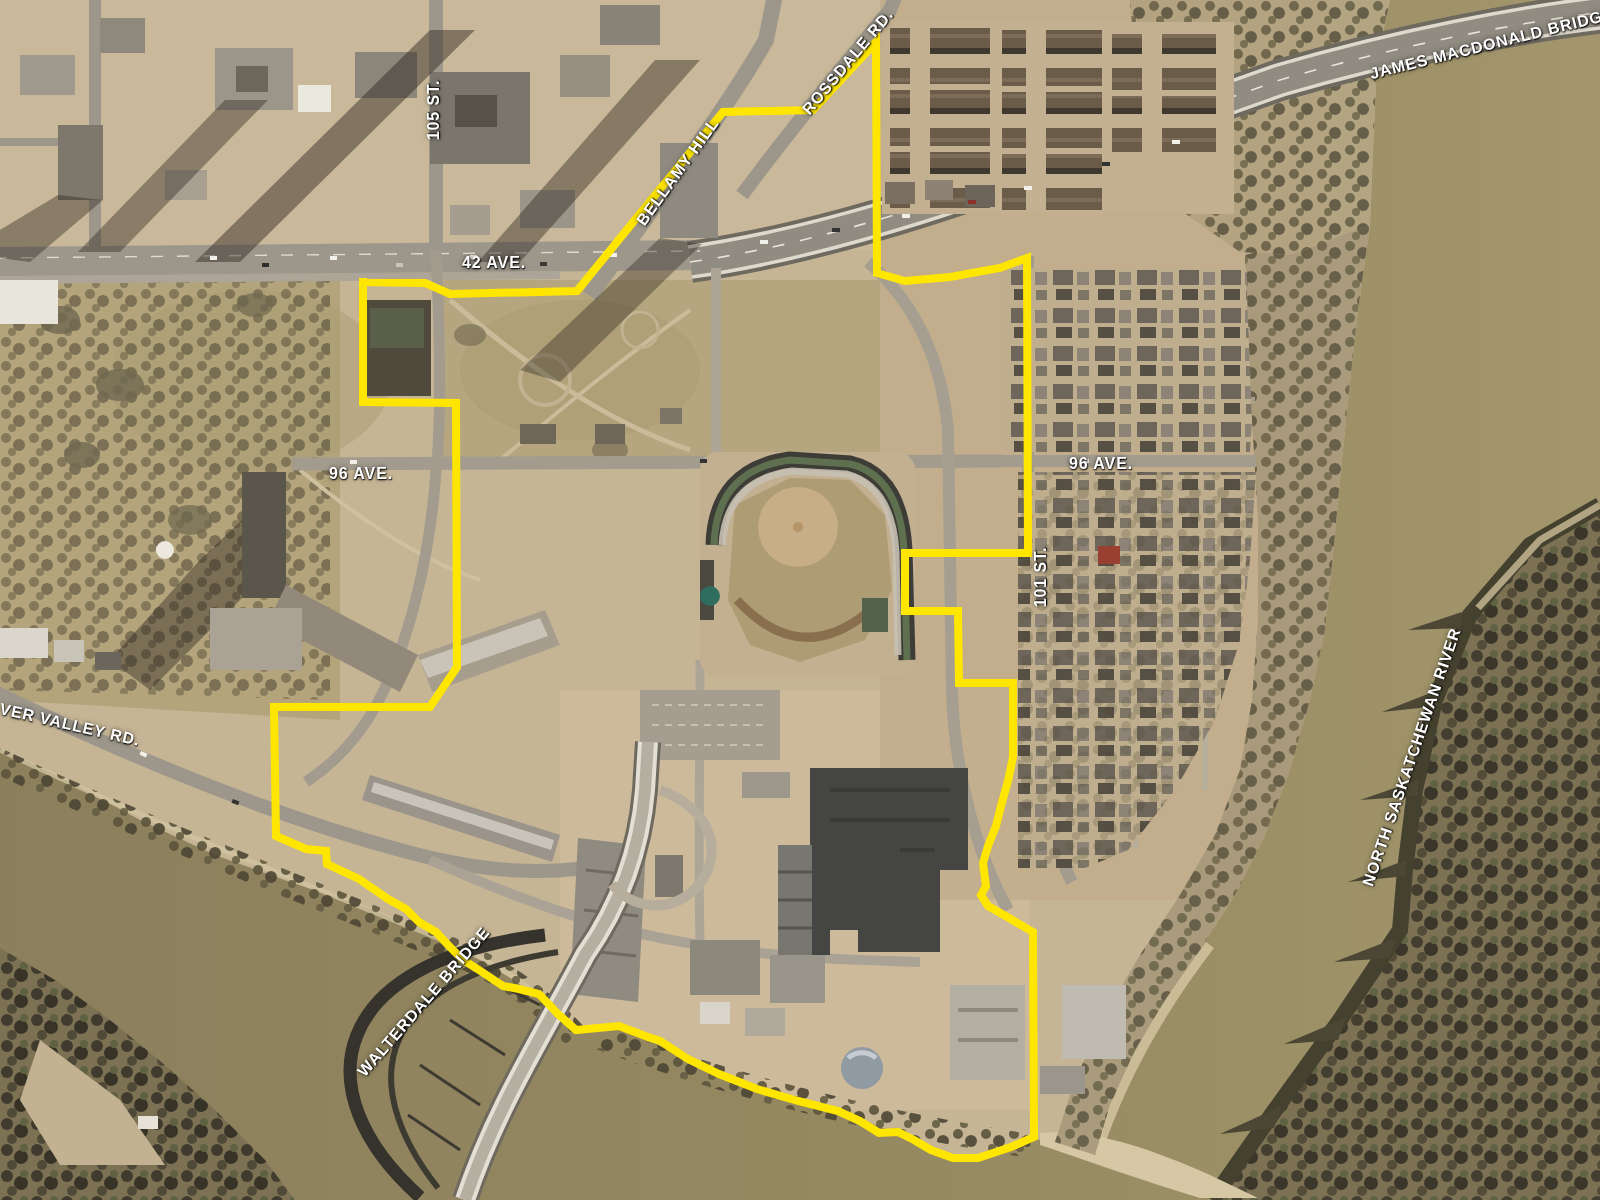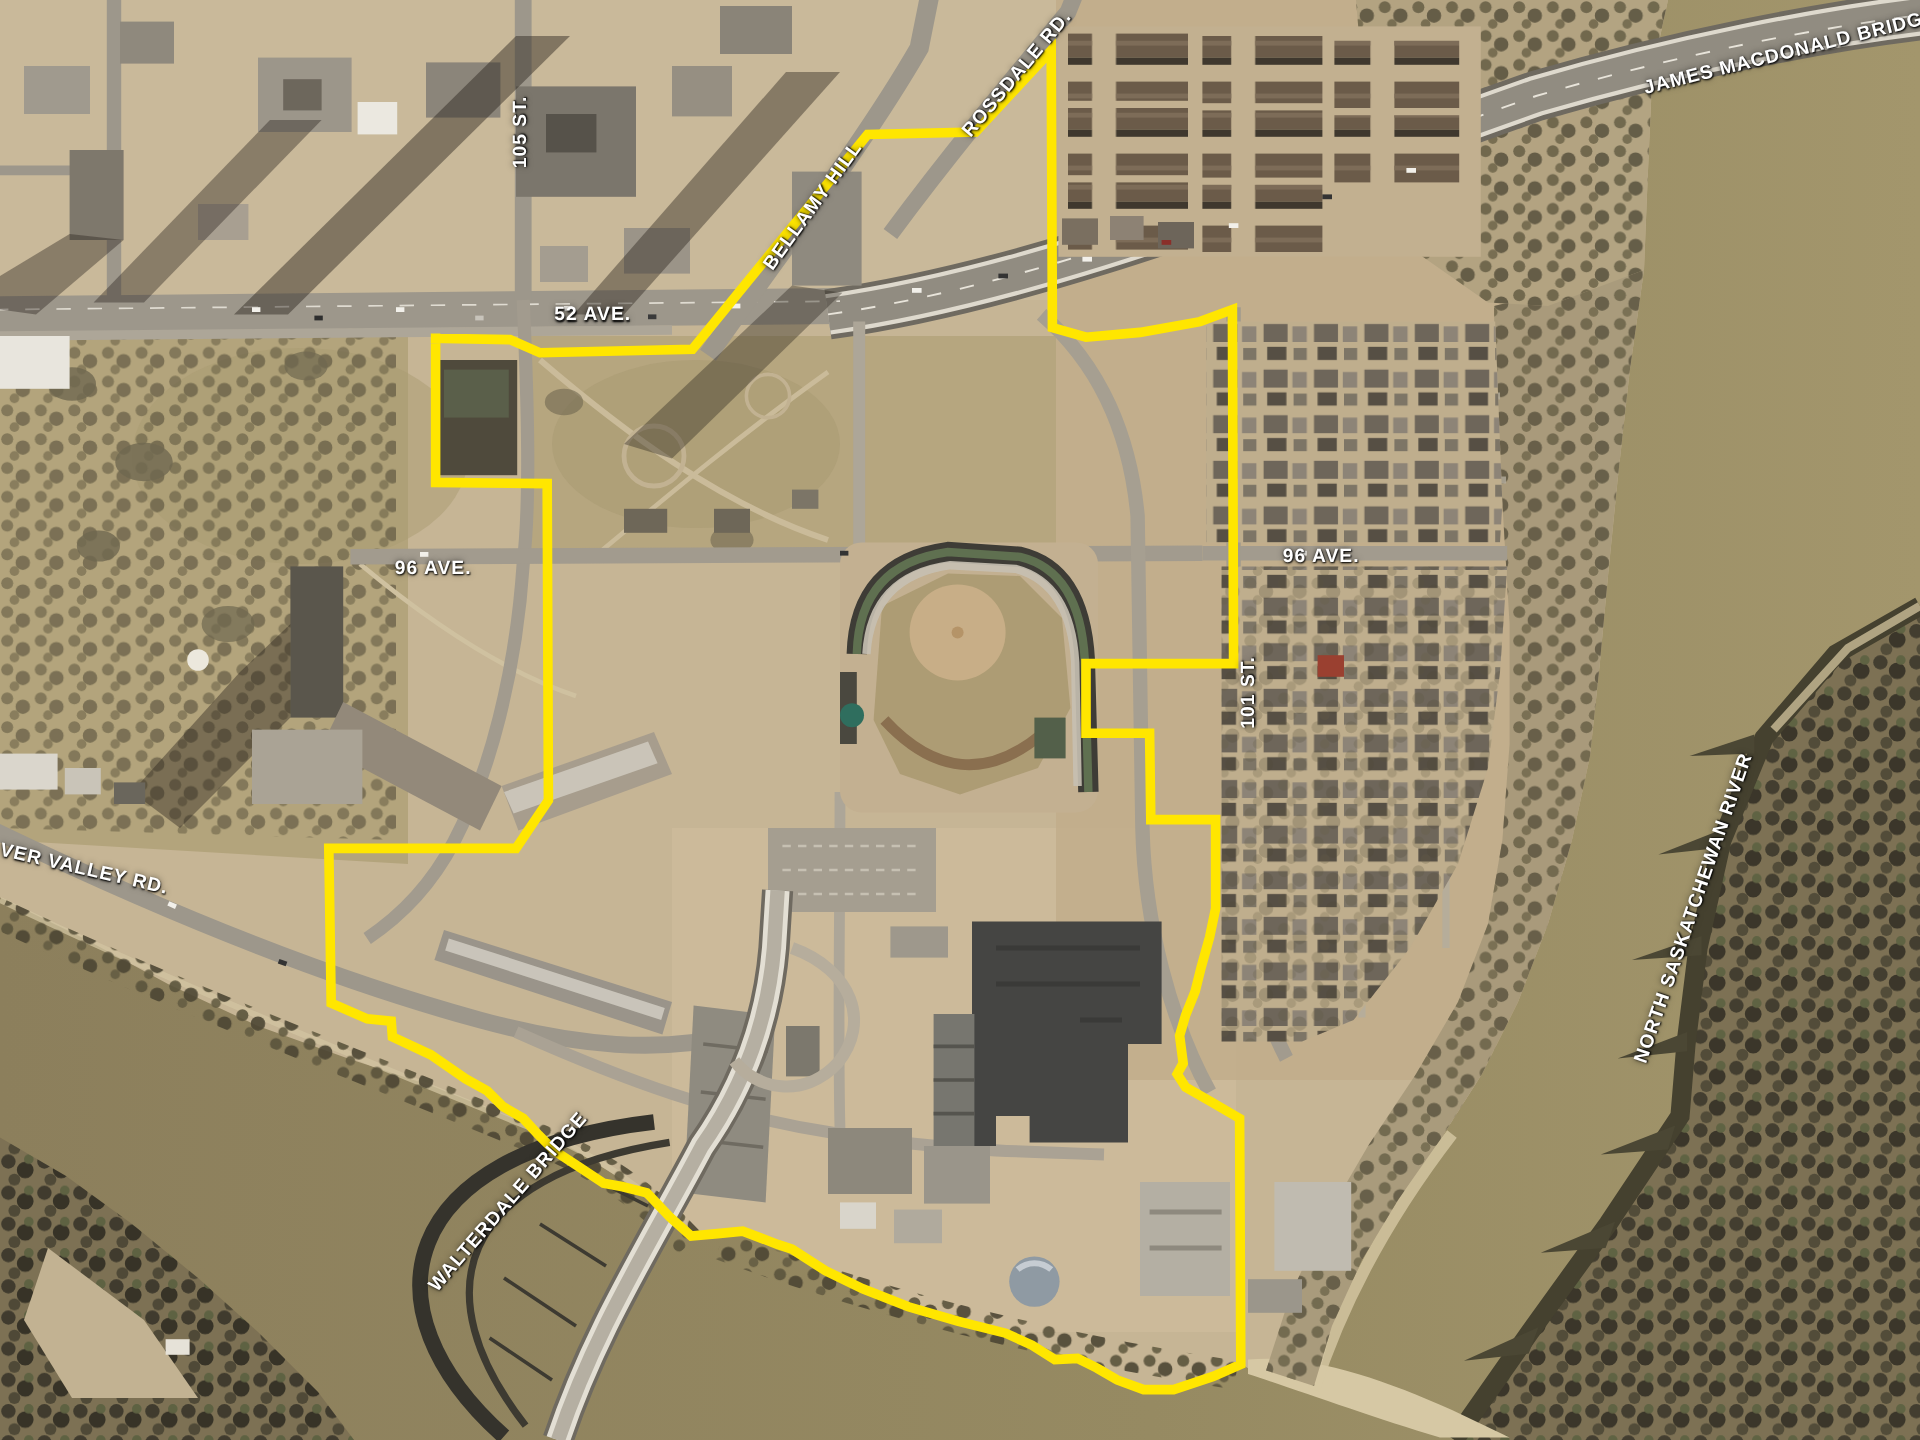--- a/index.html
+++ b/index.html
@@ -288,21 +288,21 @@
         <rect x="700" y="459" width="7" height="4" fill="#333333"></rect>
     <rect x="1082" y="459" width="7" height="4" fill="#f2f0ea"></rect>
     <rect x="140" y="752" width="7" height="4" fill="#f2f0ea" transform="rotate(24 143 754)"></rect>
     <rect x="232" y="800" width="7" height="4" fill="#333333" transform="rotate(20 235 802)"></rect>
   </g>
 
   <polyline fill="none" style="stroke:var(--boundary,#ffe600)" stroke-width="8" stroke-linejoin="miter" stroke-linecap="square" points="363,282 425,283 450,294 577,291 723,112 813,110 876,42 877,273 905,281 950,277 1000,268 1027,258 1028,553 905,553 905,611 958,611 959,683 1013,683 1013,757 1008,781 1001,806 996,826 988,846 983,863 986,886 981,895 988,906 1009,918 1033,932 1034,1137 1011,1147 978,1158 953,1158 931,1150 914,1140 898,1132 879,1133 860,1121 838,1111 798,1101 757,1089 719,1074 688,1059 660,1041 648,1037 619,1026 598,1028 576,1030 558,1014 539,994 519,989 503,986 482,972 462,959 449,946 436,932 419,922 406,909 388,899 359,879 327,864 326,851 306,849 276,836 274,707 430,707 457,667 456,403 363,402 363,282"></polyline>
 </svg>
 
   <div class="lbl" id="lbl-st105">105 ST.</div>
-  <div class="lbl" id="lbl-ave97">52 AVE.</div>
+  <div class="lbl" id="lbl-ave97">42 AVE.</div>
   <div class="lbl" id="lbl-bellamy">BELLAMY HILL</div>
   <div class="lbl" id="lbl-rossdale">ROSSDALE RD.</div>
   <div class="lbl" id="lbl-jamesmac">JAMES MACDONALD BRIDGE</div>
   <div class="lbl" id="lbl-ave96w">96 AVE.</div>
   <div class="lbl" id="lbl-ave96e">96 AVE.</div>
   <div class="lbl" id="lbl-st101">101 ST.</div>
   <div class="lbl" id="lbl-rvr">VER VALLEY RD.</div>
   <div class="lbl" id="lbl-walterdale">WALTERDALE BRIDGE</div>
   <div class="lbl" id="lbl-river">NORTH SASKATCHEWAN RIVER</div>
 </div>

